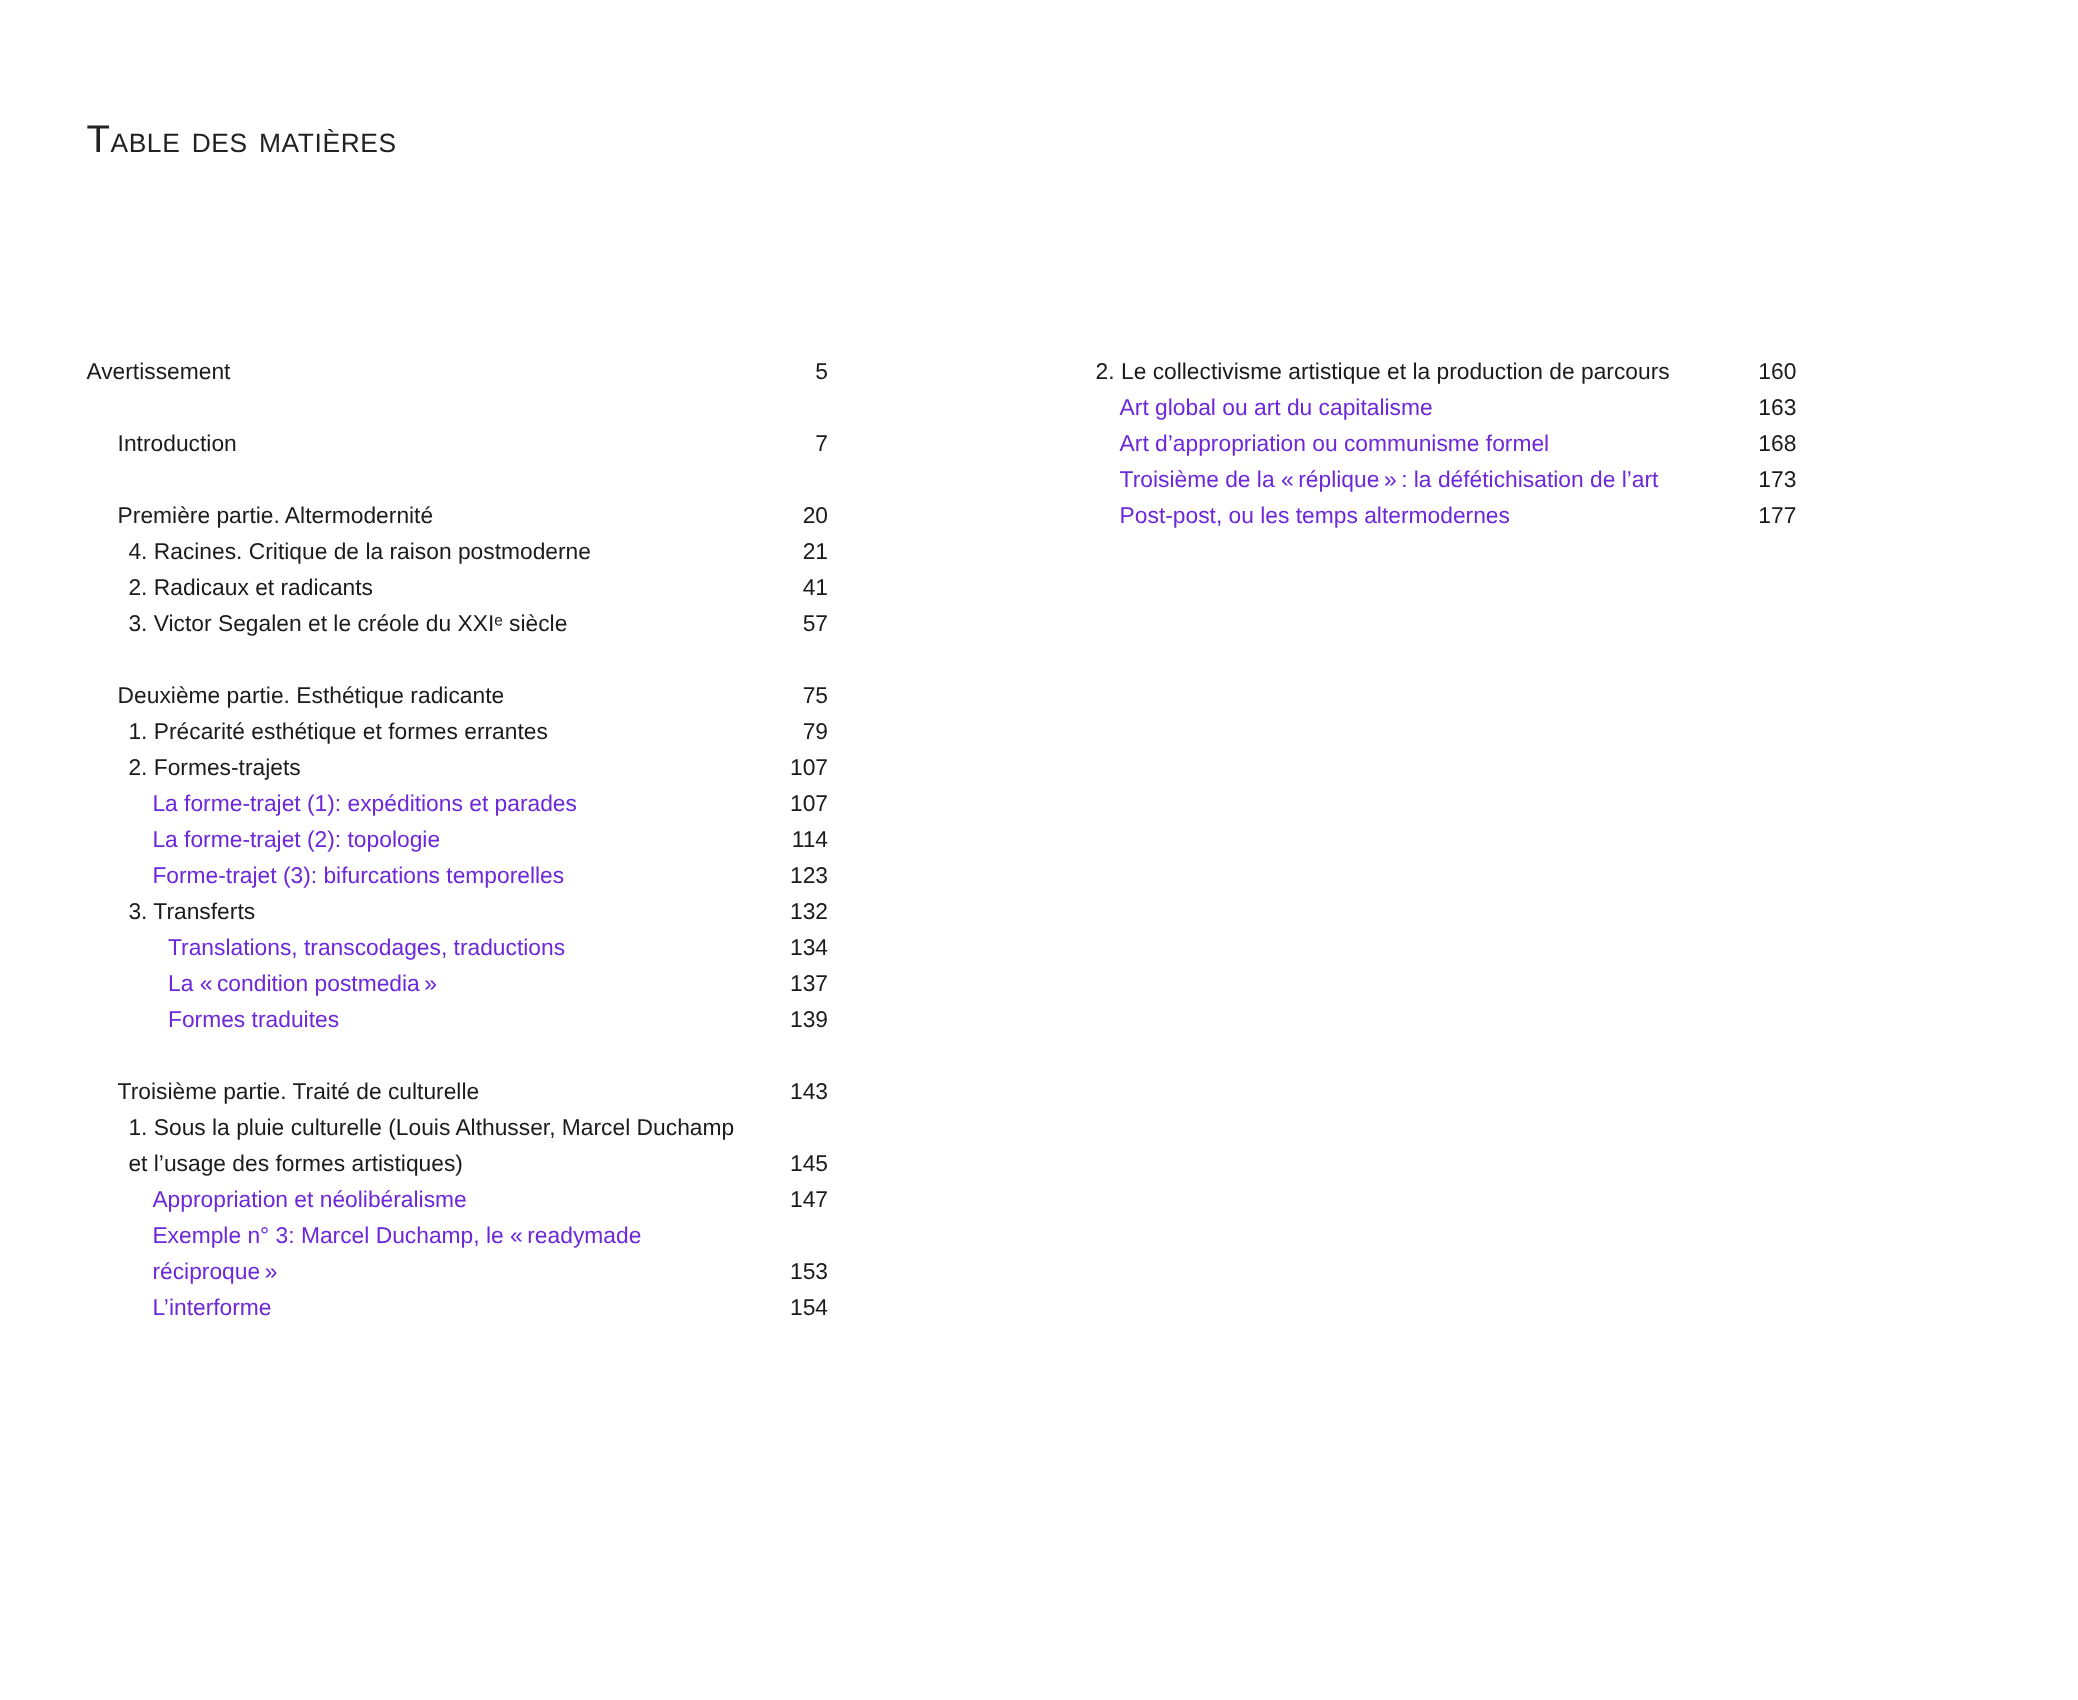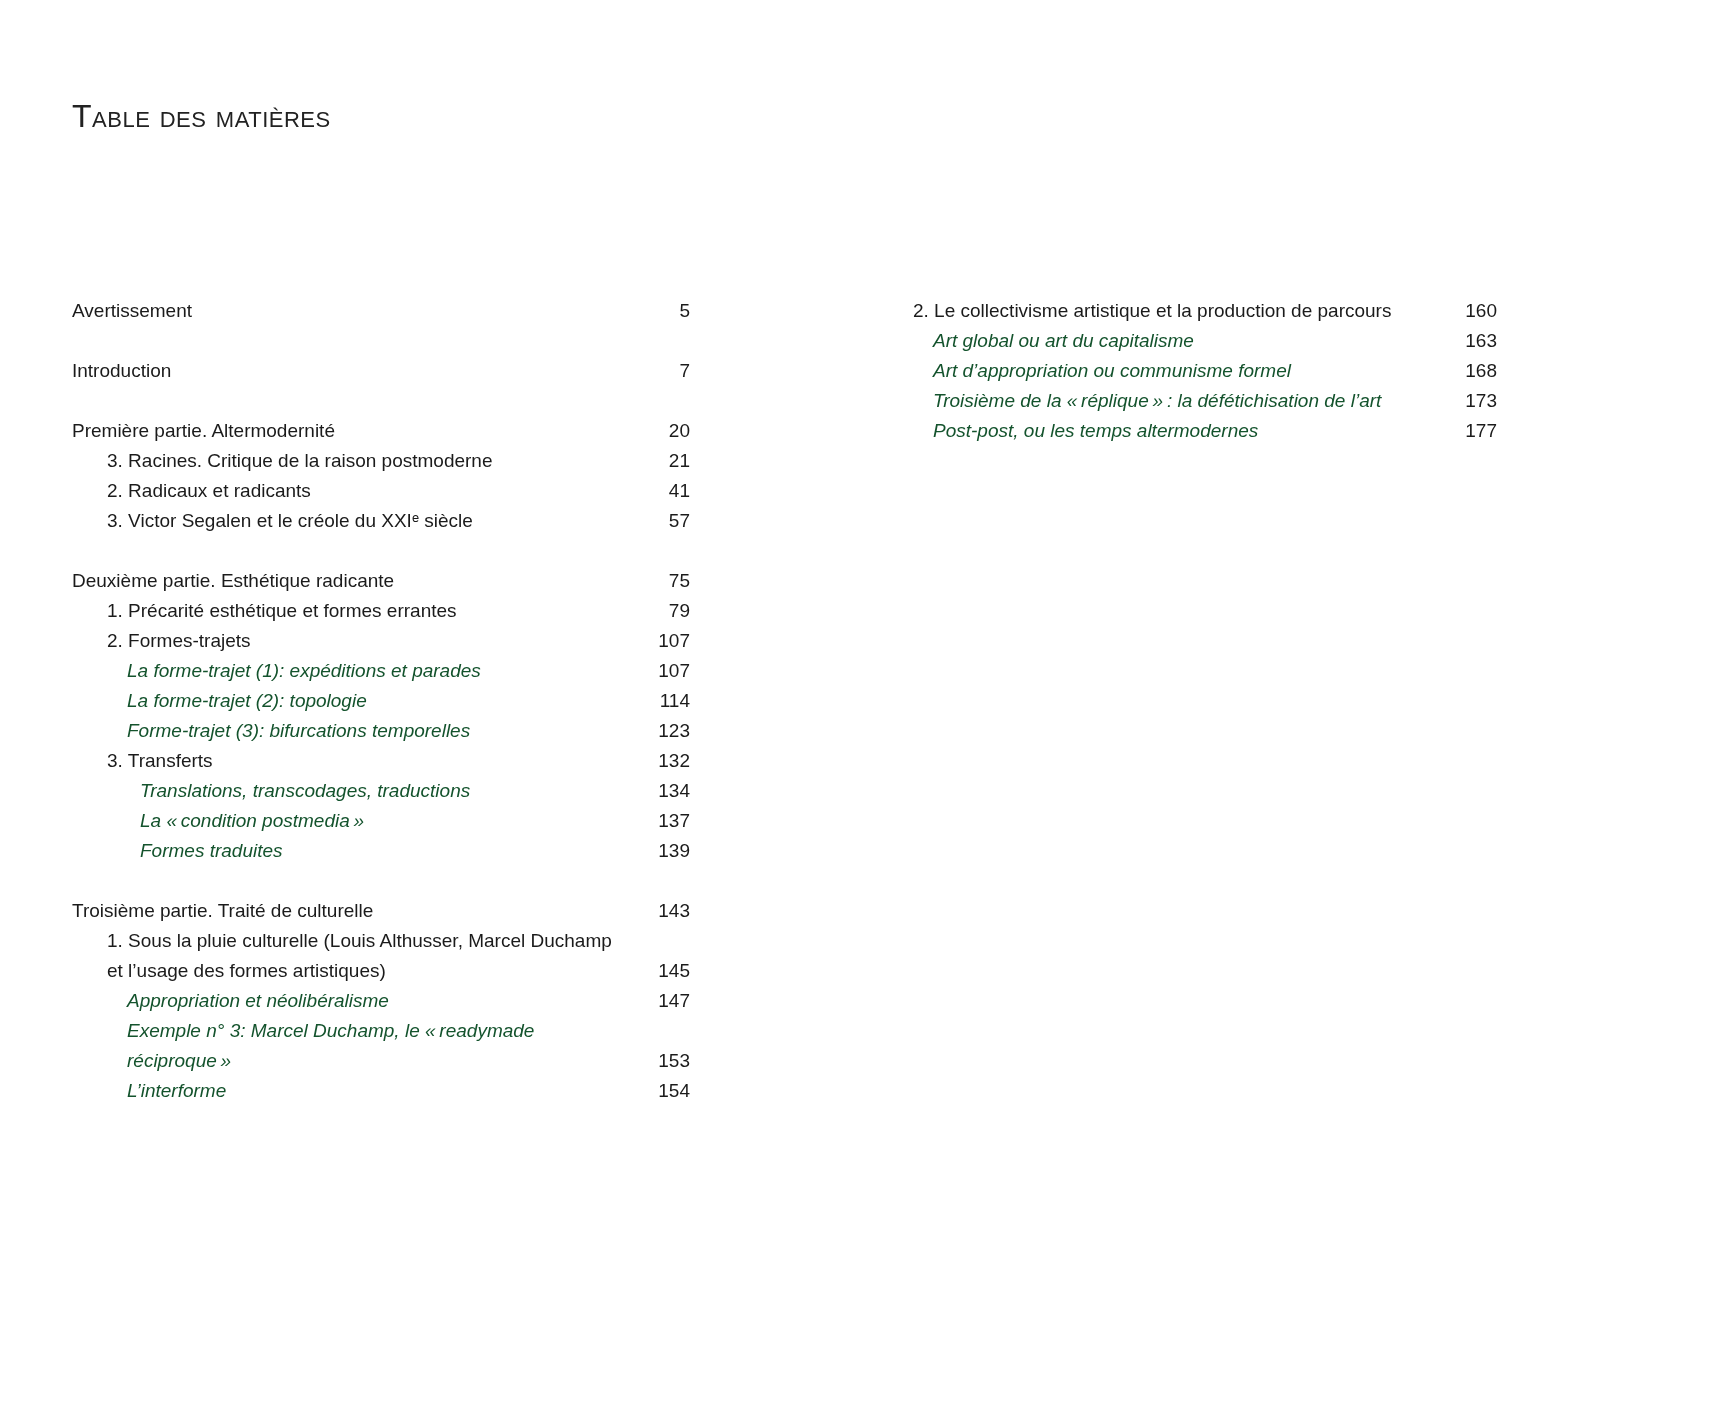--- a/index.html
+++ b/index.html
@@ -41,30 +41,30 @@
   }
   .toc-row {
     display: flex;
     align-items: flex-end;
     font-size: 19px;
     line-height: 30px;
     justify-content: center;
   }
   .toc-row.gap {
     margin-top: 30px;
+    margin-left: 26px;
   }
   .toc-label {
     flex: 1 1 auto;
     min-width: 0;
     white-space: pre;
     color: #1b1b1b;
   }
   .toc-row.italic .toc-label {
-    font-style: italic;
-    color: #14532d;
+    color: #6d28d9;
   }
   .seg-italic {
     font-style: italic;
     color: #333333;
   }
   .seg-upright {
     font-style: normal;
     color: #1b1b1b;
   }
   .toc-page {
@@ -92,21 +92,21 @@
       </div>
       <div class="toc-row indent-0 gap">
         <span class="toc-label">Introduction</span>
         <span class="toc-page">7</span>
       </div>
       <div class="toc-row indent-0 gap">
         <span class="toc-label">Première partie. Altermodernité</span>
         <span class="toc-page">20</span>
       </div>
       <div class="toc-row indent-1">
-        <span class="toc-label">3. Racines. Critique de la raison postmoderne</span>
+        <span class="toc-label">4. Racines. Critique de la raison postmoderne</span>
         <span class="toc-page">21</span>
       </div>
       <div class="toc-row indent-1">
         <span class="toc-label">2. Radicaux et radicants</span>
         <span class="toc-page">41</span>
       </div>
       <div class="toc-row indent-1">
         <span class="toc-label">3. Victor Segalen et le créole du XXIᵉ siècle</span>
         <span class="toc-page">57</span>
       </div>

